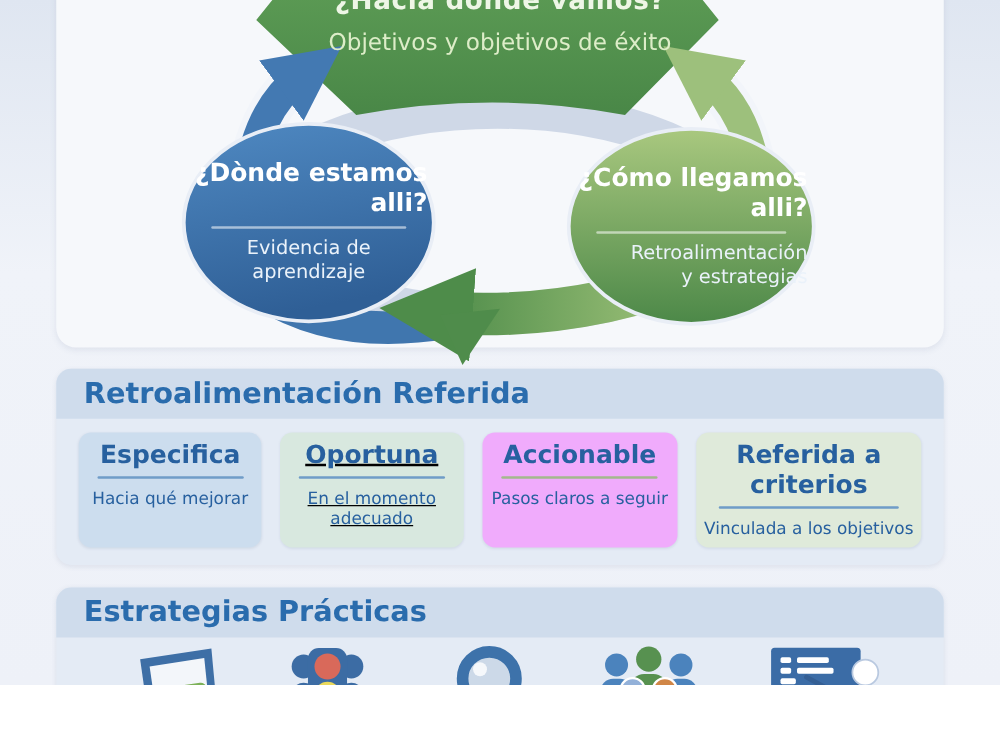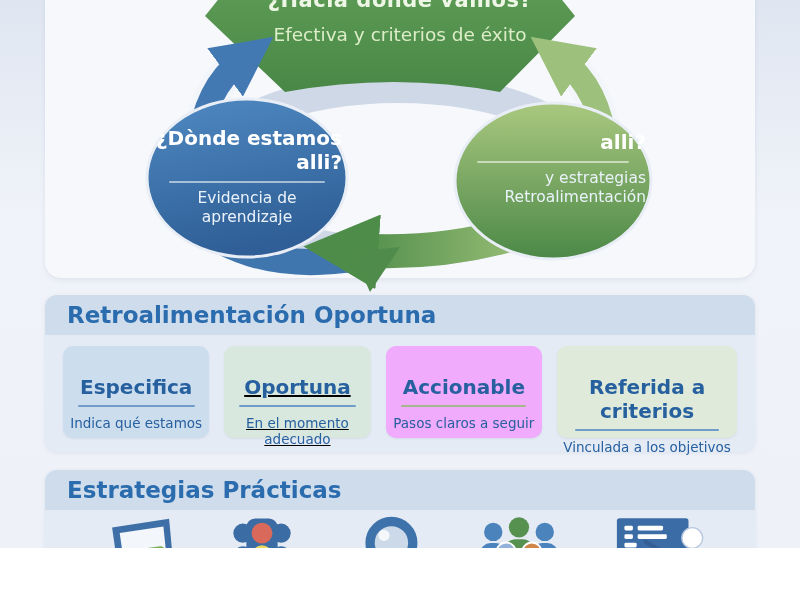--- a/index.html
+++ b/index.html
@@ -36,21 +36,21 @@
   .section-heading{margin-left:22px;font-size:23px;font-weight:bold;color:#2a6cad;}
 
   
   .cards-row{display:flex;gap:15px;padding:11px 18px 0 18px;}
   .card{height:92px;border-radius:10px;text-align:center;
         box-shadow:0 1px 2px rgba(70,90,130,.10);}
   .card:nth-child(1){flex:1;}
   .card:nth-child(2){flex:1;}
   .card:nth-child(3){flex:1.07;}
   .card:nth-child(4){flex:1.23;}
-  .card-title{margin-top:29px;font-size:20px;font-weight:bold;color:#27609f;}
+  .card-title{margin-top:5px;font-size:20px;font-weight:bold;color:#27609f;}
   .card-divider{width:80%;height:2px;margin:6px auto 8px auto;background:#6f9cc8;
                 border-radius:1px;}
   .card:nth-child(3) .card-divider{background:#a3b98c;}
   .card-subtitle{font-size:13.5px;color:#27609f;}
 
   
   .icons-row{display:flex;justify-content:space-between;align-items:center;
              padding:4px 42px 0 42px;height:80px;}
   .icon-slot{display:flex;align-items:center;justify-content:center;}
 </style>
@@ -103,45 +103,46 @@
     <path d="M 198 150 Q 204 88 242 60" fill="none" stroke="#4379b2" stroke-width="24" marker-end="url(#mBlueHead)"></path>
 
     <path d="M 606 150 Q 600 88 562 60" fill="none" stroke="#f2f5fa" stroke-width="34"></path>
     <path d="M 606 150 Q 600 88 562 60" fill="none" stroke="#9dc07c" stroke-width="24" marker-end="url(#mLtGreenHead)"></path>
 
     <ellipse cx="247" cy="178" rx="100" ry="79" fill="url(#gBlue)" stroke="#e9eef6" stroke-width="3"></ellipse>
     <ellipse cx="553" cy="181" rx="98" ry="78" fill="url(#gGreen)" stroke="#e9eef6" stroke-width="3"></ellipse>
   </svg>
 
   <div class="cycle-text banner-title">¿Hacia dónde vamos?</div>
-  <div class="cycle-text banner-subtitle">Efectiva y criterios de éxito</div>
+  <div class="cycle-text banner-subtitle">Objetivos y objetivos de éxito</div>
 
   <div class="cycle-text bubble-block bubble-left">
     <div class="bubble-title">¿Dònde estamos</div>
     <div class="bubble-title">alli?</div>
     <div class="bubble-divider"></div>
     <div class="bubble-subtitle">Evidencia de aprendizaje</div>
   </div>
 
   <div class="cycle-text bubble-block bubble-right">
+    <div class="bubble-title">¿Cómo llegamos</div>
     <div class="bubble-title">alli?</div>
     <div class="bubble-divider"></div>
+    <div class="bubble-subtitle">Retroalimentación</div>
     <div class="bubble-subtitle">y estrategias</div>
-    <div class="bubble-subtitle">Retroalimentación</div>
   </div>
 
   <div class="section-panel feedback-panel">
     <div class="section-band">
-      <div class="section-heading">Retroalimentación Oportuna</div>
+      <div class="section-heading">Retroalimentación Referida</div>
     </div>
     <div class="cards-row">
       <div class="card" style="background: rgb(204, 221, 238);">
         <div class="card-title">Especifica</div>
         <div class="card-divider"></div>
-        <div class="card-subtitle">Indica qué estamos</div>
+        <div class="card-subtitle">Hacia qué mejorar</div>
       </div>
       <div class="card" style="background: rgb(216, 232, 223); text-decoration: underline;">
         <div class="card-title">Oportuna</div>
         <div class="card-divider"></div>
         <div class="card-subtitle">En el momento adecuado</div>
       </div>
       <div class="card" style="background: #f0abfc;">
         <div class="card-title">Accionable</div>
         <div class="card-divider"></div>
         <div class="card-subtitle">Pasos claros a seguir</div>

